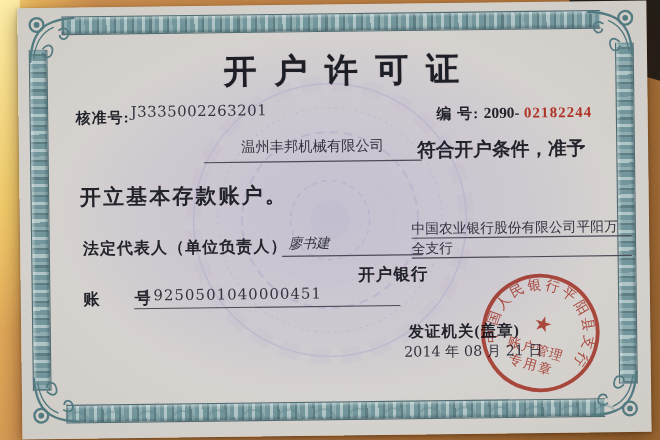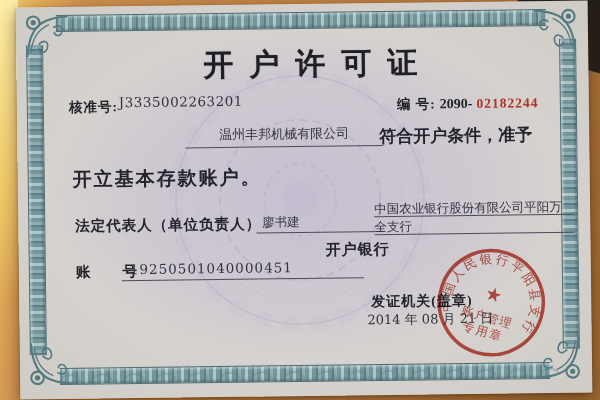--- a/index.html
+++ b/index.html
@@ -133,21 +133,21 @@
     </div>
 
     <div class="txt uline" style="left:168px;top:120px;width:198px;height:22px;text-align:center;">
       <span class="hand" style="font-size:13px;">温州丰邦机械有限公司</span>
     </div>
     <div class="txt" style="left:362px;top:122px;font-size:17px;font-weight:bold;">符合开户条件，准予</div>
     <div class="txt" style="left:55px;top:160px;font-size:19px;font-weight:bold;letter-spacing:2px;">开立基本存款账户。</div>
 
     <div class="txt lbl" style="left:57px;top:210px;font-size:14.5px;">法定代表人（单位负责人）</div>
     <div class="txt uline" style="left:238px;top:208px;width:128px;height:20px;">
-      <span class="hand" style="font-size:12.5px;padding-left:6px;">廖书建</span>
+      <span class="hand" style="font-size:12.5px;padding-left:6px;font-style:italic;">廖书建</span>
     </div>
     <div class="txt lbl" style="left:307px;top:214px;font-size:15px;margin-top:23px;">开户银行</div>
     <div class="txt uline" style="left:356px;top:196px;width:200px;height:17px;">
       <span class="hand" style="font-size:12.5px;">中国农业银行股份有限公司平阳万</span>
     </div>
     <div class="txt uline" style="left:356px;top:214px;width:200px;height:17px;">
       <span class="hand" style="font-size:12.5px;text-align:center;">全支行</span>
     </div>
 
     <div class="txt lbl" style="left:57px;top:256px;font-size:14.5px;">账　　号</div>

